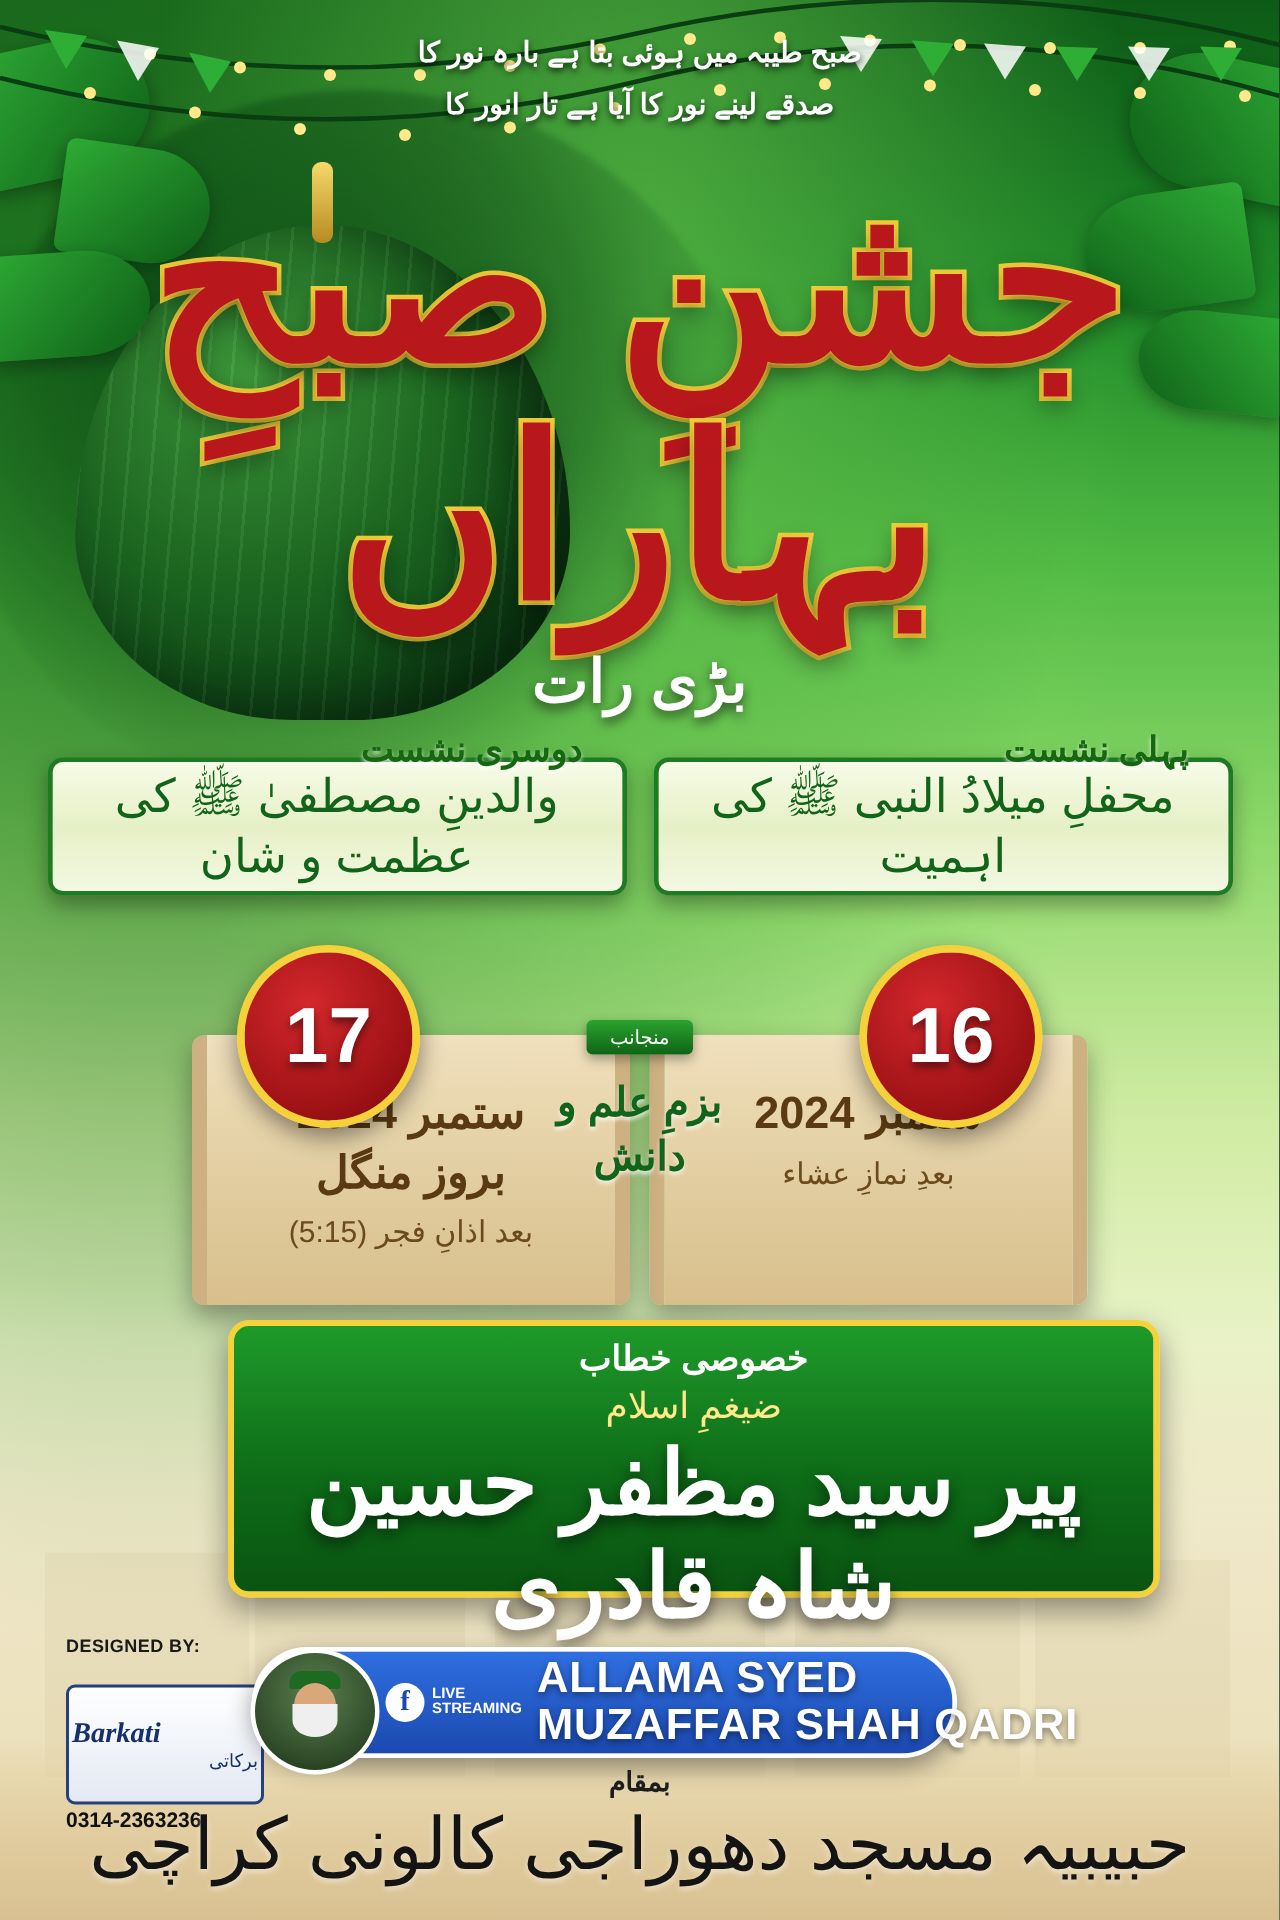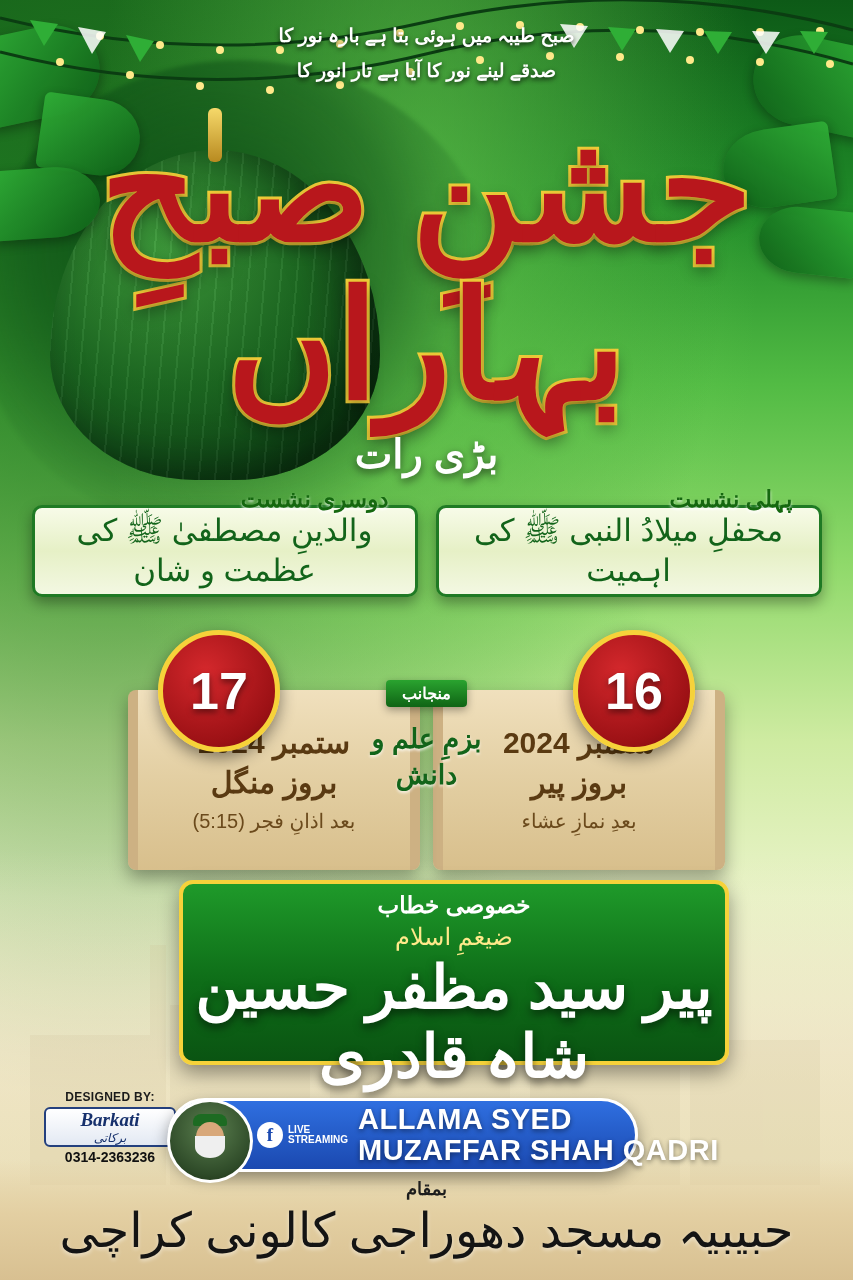--- a/index.html
+++ b/index.html
@@ -265,52 +265,51 @@
     transform: translateX(-50%);
     top: 50px;
     width: 150px;
     text-align: center;
     direction: rtl;
   }
   .center-tag .ribbon {
     display: inline-block;
     background: linear-gradient(180deg, #2aa32f, #0f6415);
     color: #fff;
-    font-size: 16px;
-    font-weight: bold;
+    font-size: 13px;
+    font-weight: normal;
     padding: 4px 16px;
     border-radius: 4px;
     box-shadow: 0 3px 8px rgba(0,0,0,0.35);
   }
   .center-tag .bazm {
     margin-top: 14px;
     font-size: 27px;
     font-weight: bold;
     color: #12641a;
     direction: rtl;
     line-height: 1.35;
     text-shadow: 0 2px 3px rgba(255,255,255,0.7);
   }
 
   
   .speaker-panel {
     position: absolute;
     left: 152px;
     top: 880px;
-    width: 550px;
+    width: 621px;
     height: 185px;
     border-radius: 14px;
     background: linear-gradient(180deg, #1f9a2a 0%, #0e6d18 55%, #0a5412 100%);
     border: 4px solid #f6d23a;
     box-shadow: 0 8px 20px rgba(0,0,0,0.4);
     direction: rtl;
     text-align: center;
     padding-top: 6px;
     box-sizing: border-box;
-    margin-left: 27px;
   }
   .khitab {
     font-size: 23px;
     font-weight: bold;
     color: #ffffff;
     margin-top: 2px;
   }
   .zaighum {
     font-size: 24px;
     font-weight: normal;
@@ -325,47 +324,45 @@
     text-shadow: 0 4px 10px rgba(0,0,0,0.55);
     line-height: 1.15;
   }
 
   
   .designer {
     position: absolute;
     left: 44px;
     top: 1090px;
     width: 132px;
-    text-align: center;
     color: #1a1a1a;
   }
   .designer .dlabel {
     font-size: 12px;
     font-weight: bold;
     letter-spacing: .3px;
   }
   .designer .dbox {
-    margin-top: 3px;
+    margin-top: 19px;
     background: linear-gradient(180deg, #ffffff, #e3e9f3);
     border: 2px solid #24407e;
     border-radius: 6px;
-    padding: 0 2px;
+    padding: 20px 2px;
   }
   .designer .dname {
     font-family: "Liberation Serif", serif;
     font-style: italic;
     font-size: 19px;
     font-weight: bold;
     color: #16306c;
   }
   .designer .durdu {
     font-size: 12px;
     color: #16306c;
     direction: rtl;
-    font-style: italic;
   }
   .designer .dphone {
     margin-top: 2px;
     font-size: 14px;
     font-weight: bold;
     color: #111;
   }
 
   
   .livebar {
@@ -579,21 +576,20 @@
     <div class="session">
       <div class="session-title">دوسری نشست</div>
       <div class="session-text">والدینِ مصطفیٰ ﷺ کی عظمت و شان</div>
     </div>
   </div>
 
   <div class="scrolls">
 
     <div class="scroll right">
       <div class="scroll-date">ستمبر 2024</div>
-      <div class="scroll-date" style="margin-top:2px;">بروز پیر</div>
       <div class="scroll-note">بعدِ نمازِ عشاء</div>
     </div>
     <div class="daybadge right">16</div>
 
     <div class="scroll left">
       <div class="scroll-date">ستمبر 2024</div>
       <div class="scroll-date" style="margin-top:2px;">بروز منگل</div>
       <div class="scroll-note">بعد اذانِ فجر (5:15)</div>
     </div>
     <div class="daybadge left">17</div>

